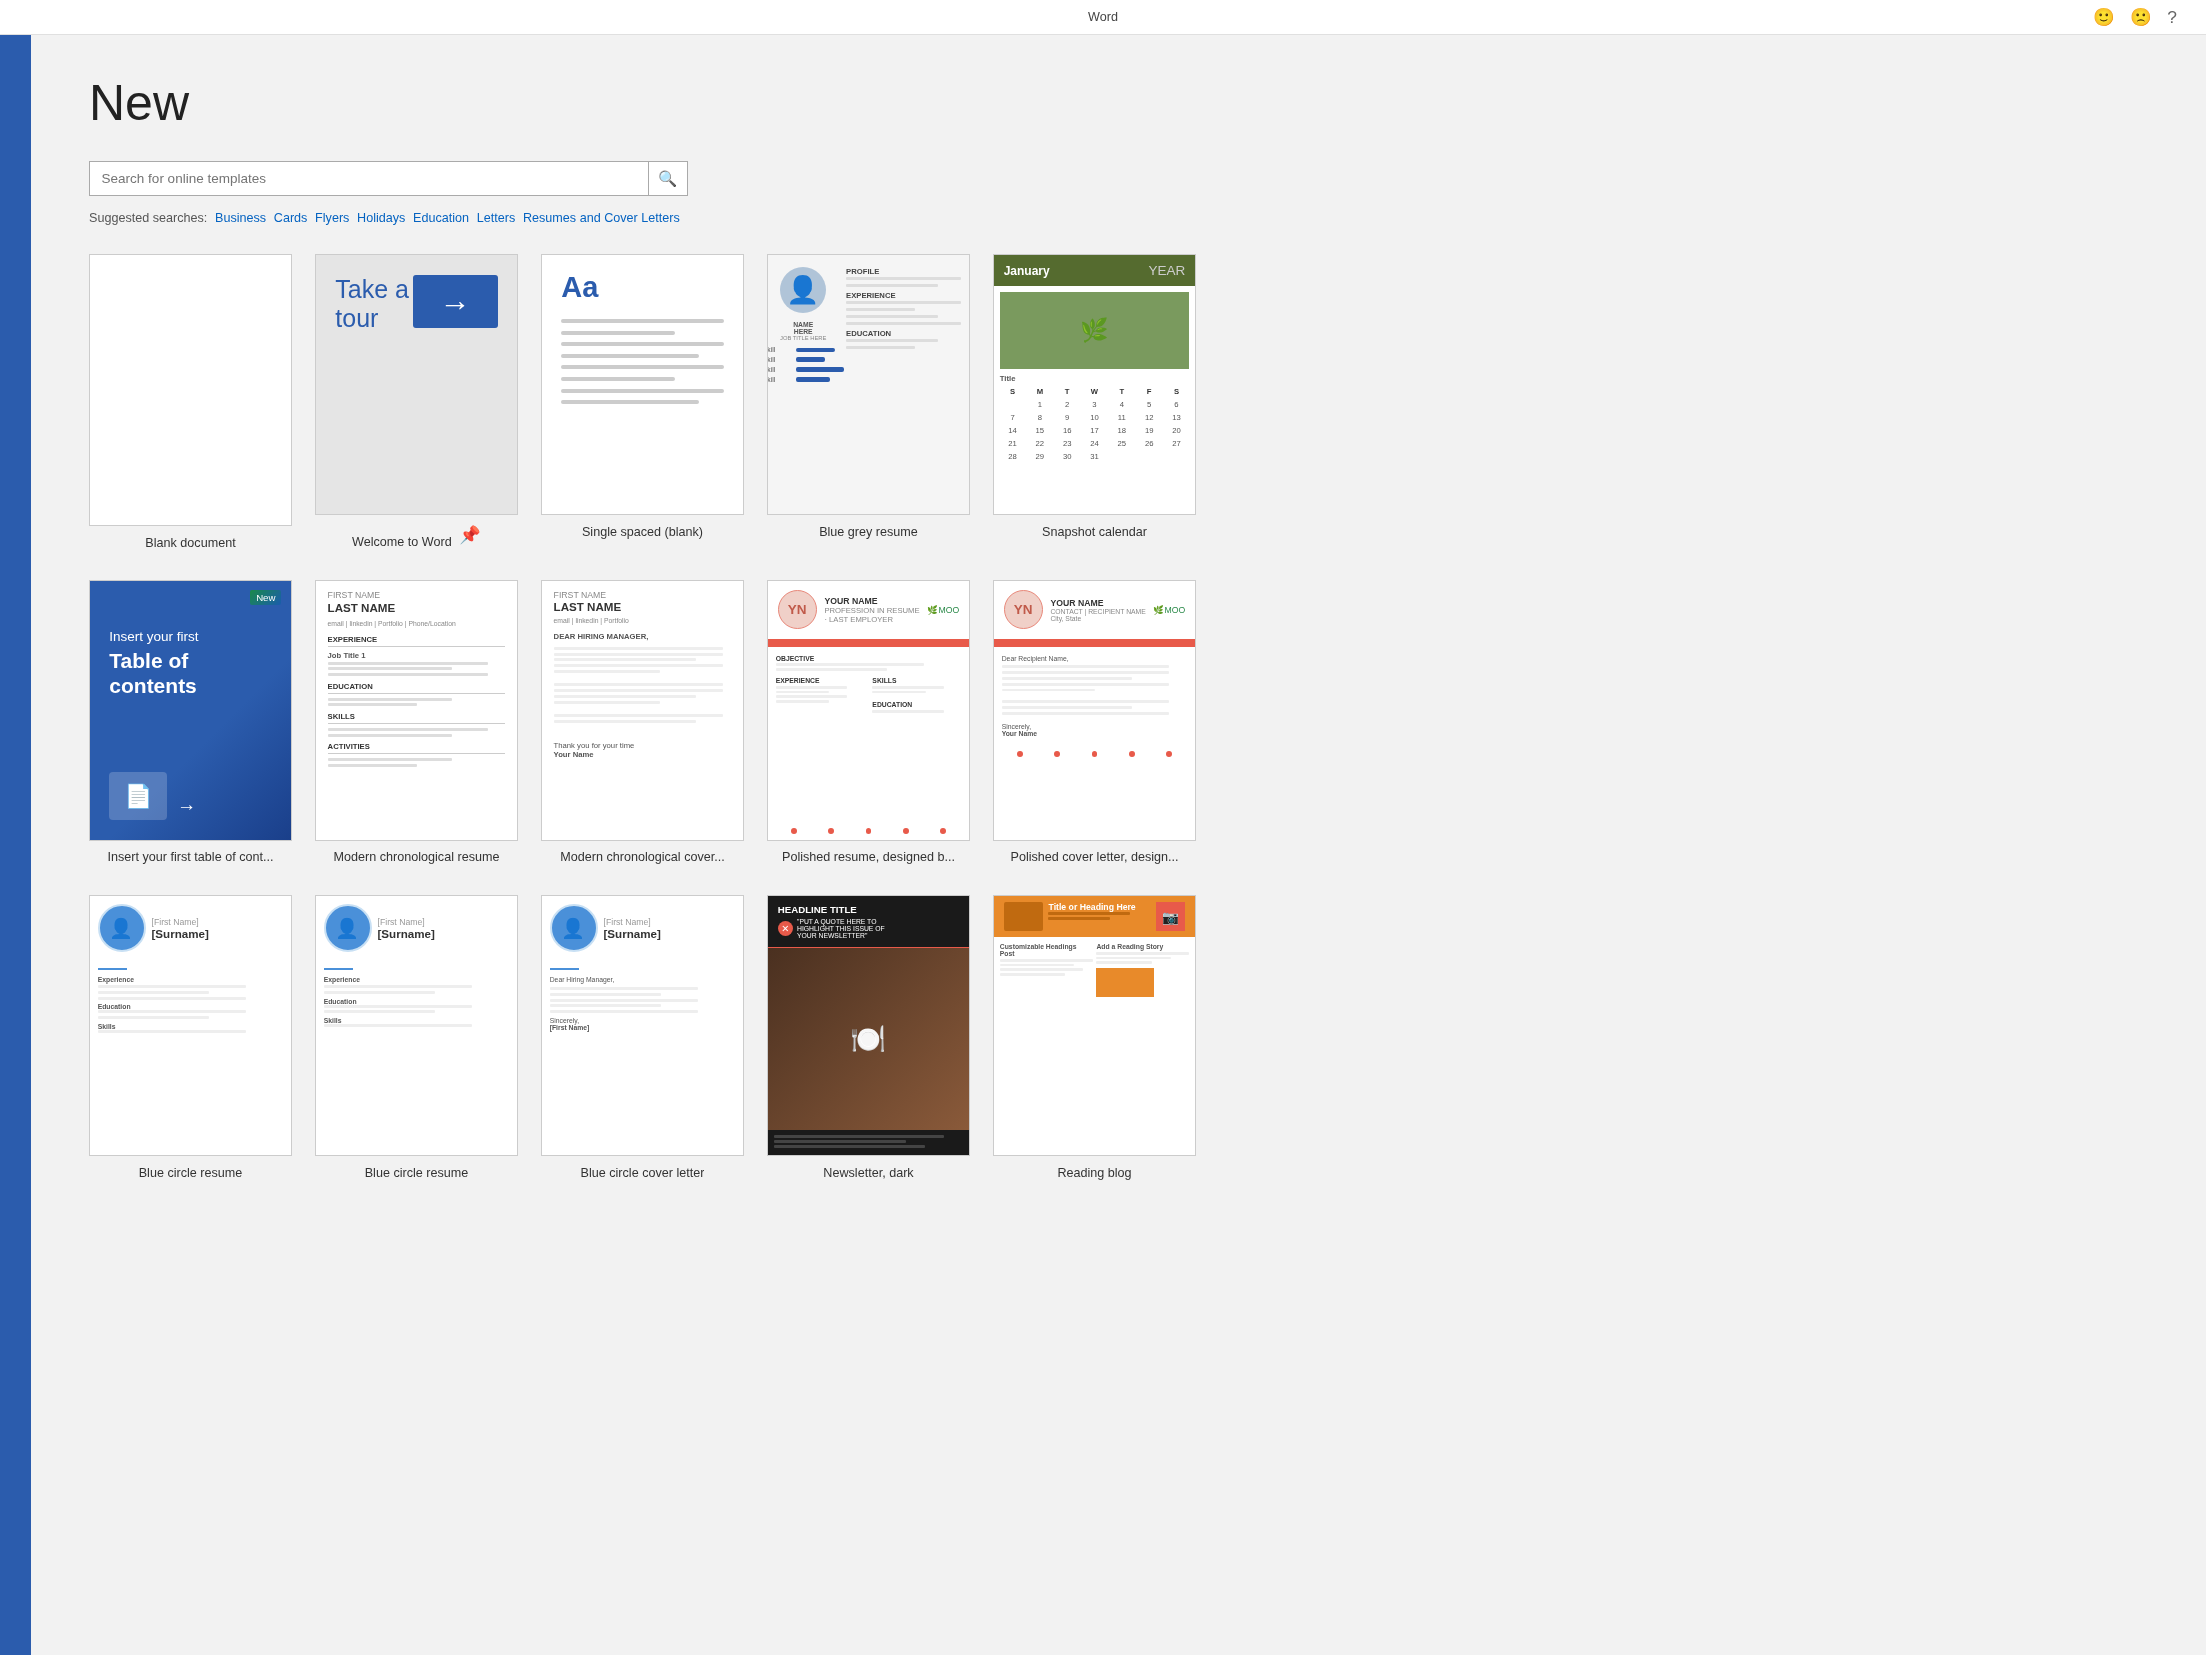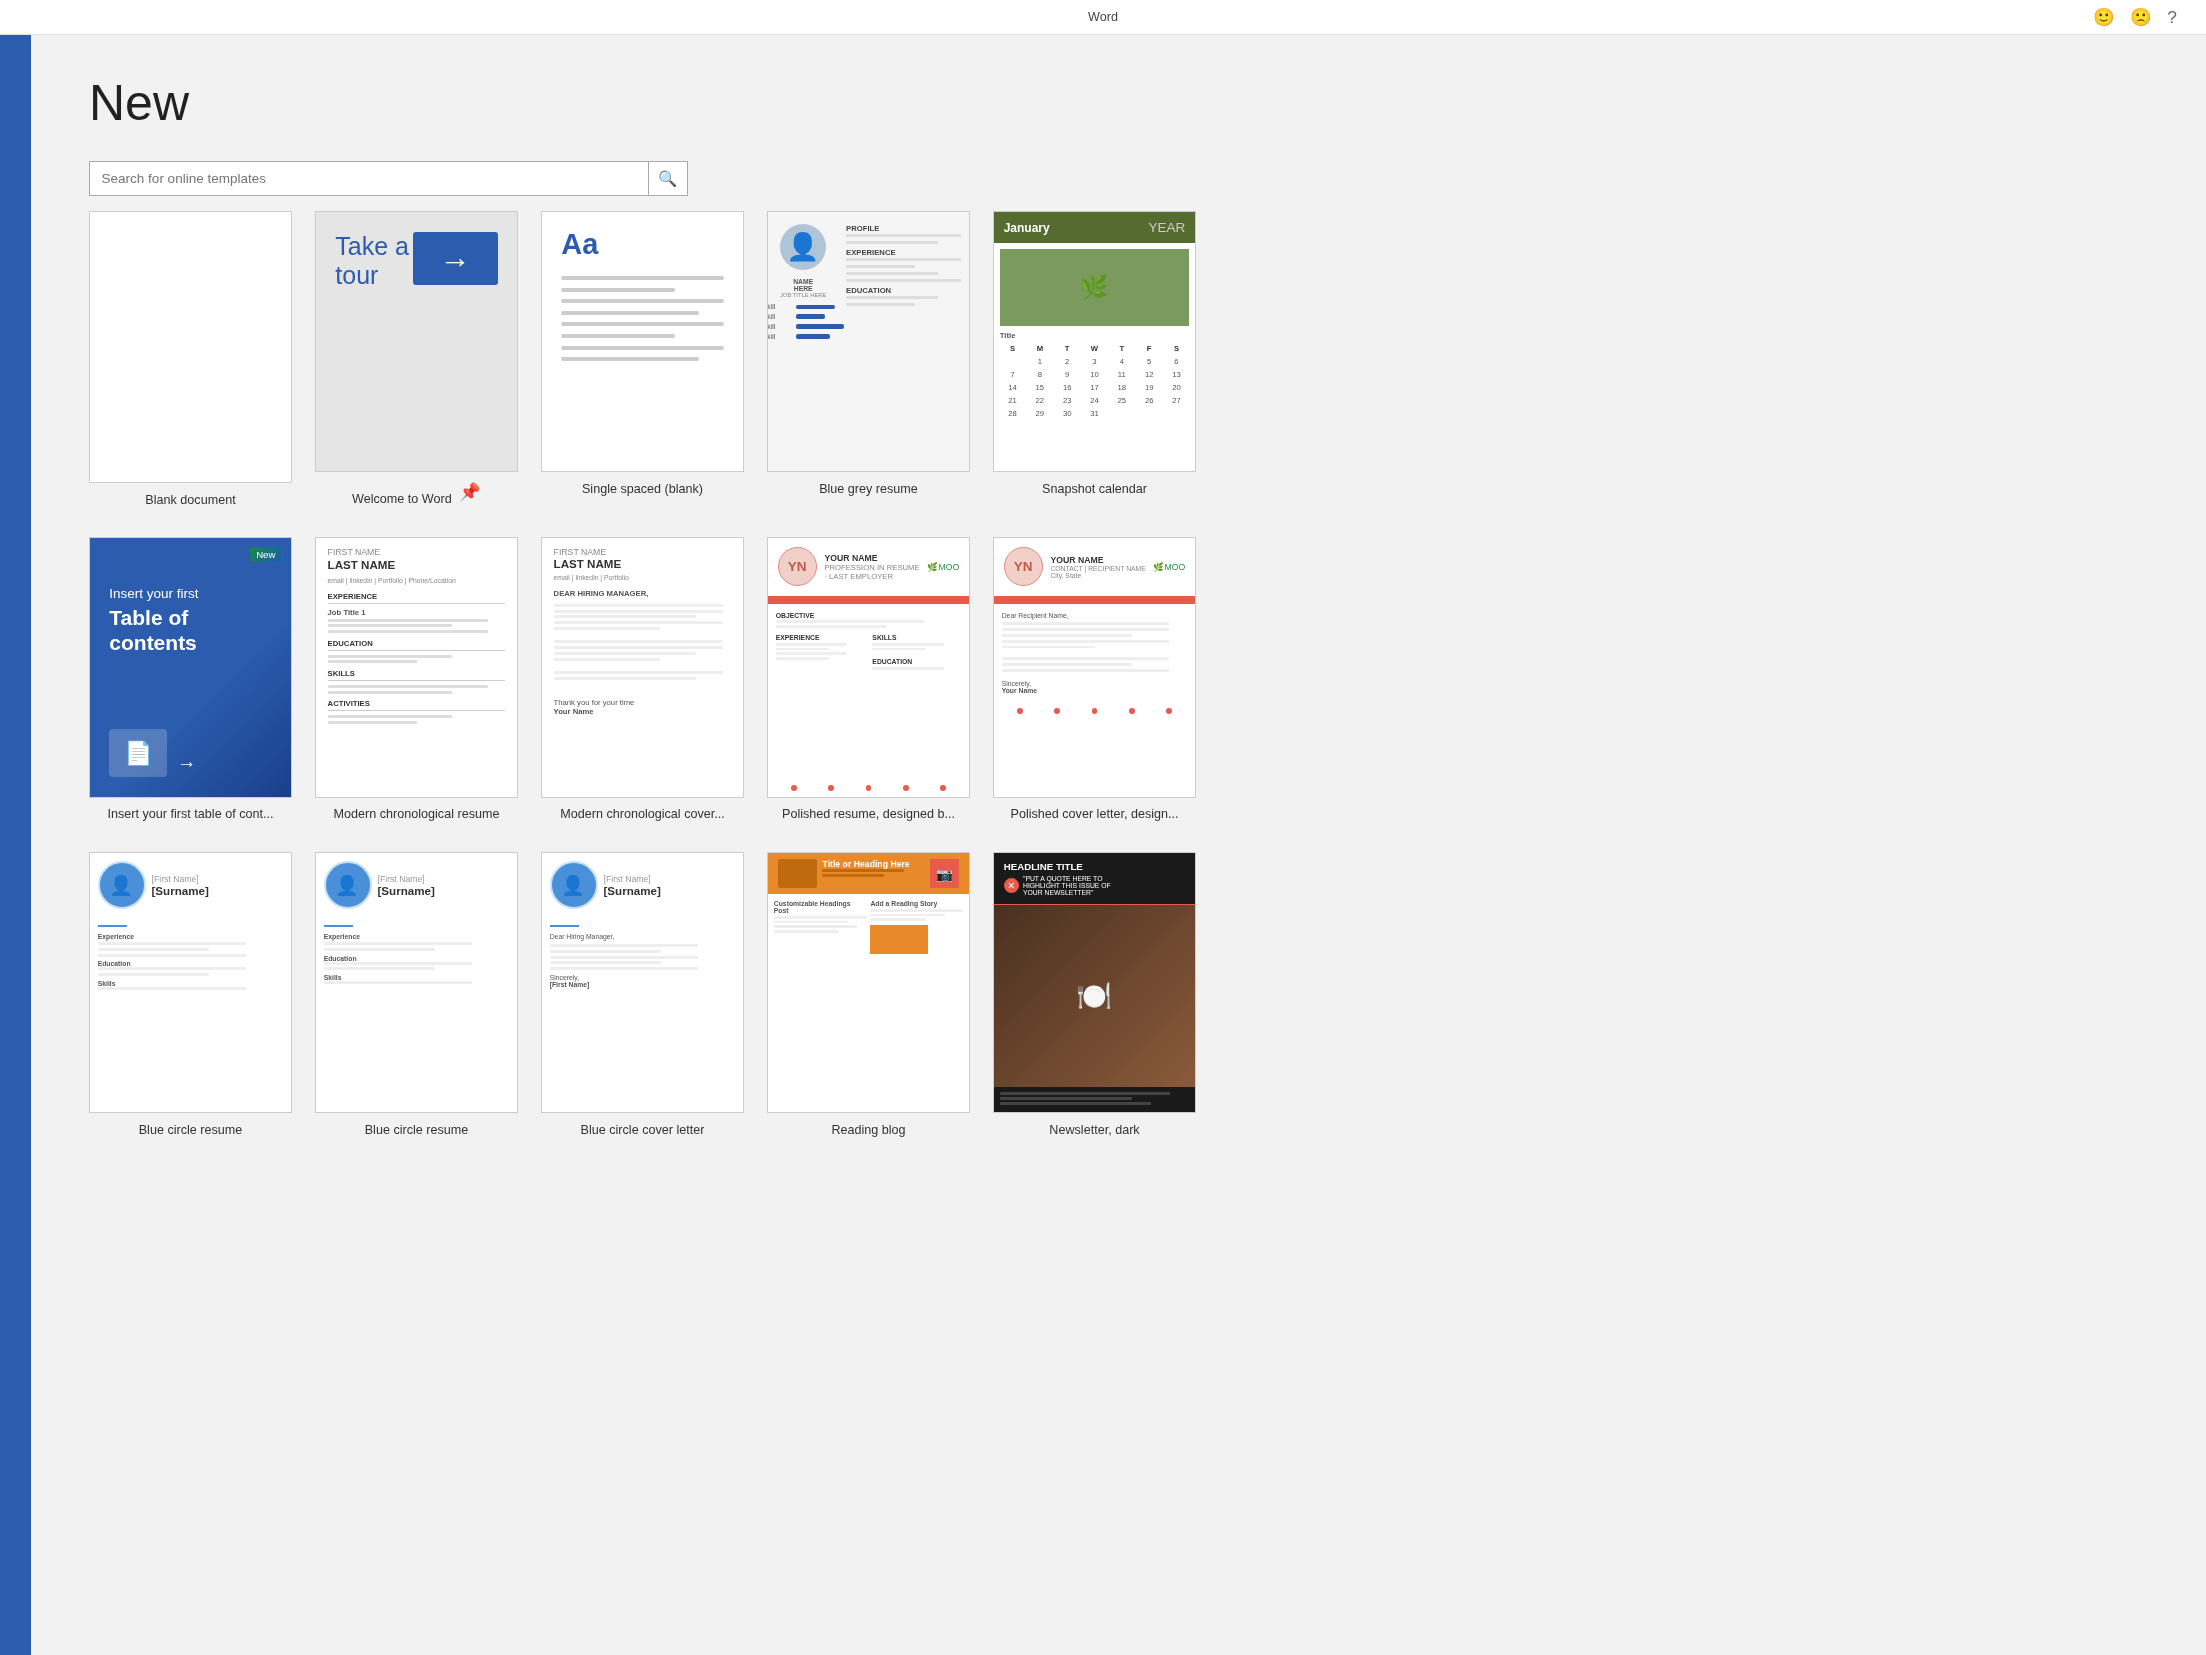--- a/index.html
+++ b/index.html
@@ -650,20 +650,30 @@
 <div class="sidebar-accent"></div>
 
 <div class="main">
   <h1 class="page-title">New</h1>
 
   <div class="search-container">
     <input class="search-input" type="text" placeholder="Search for online templates" style="">
     <button class="search-button">🔍</button>
   </div>
 
+  <div class="suggested-searches">
+    <span class="suggested-label">Suggested searches:</span>
+    <a class="suggested-link">Business</a>
+    <a class="suggested-link">Cards</a>
+    <a class="suggested-link">Flyers</a>
+    <a class="suggested-link">Holidays</a>
+    <a class="suggested-link">Education</a>
+    <a class="suggested-link">Letters</a>
+    <a class="suggested-link">Resumes and Cover Letters</a>
+  </div>
 
   <div class="templates-grid">
 
     <div class="template-item">
       <div class="template-thumb blank-thumb">
         <div class="blank-thumb" style="background:#fff;width:100%;height:100%;"></div>
       </div>
       <div class="template-label">Blank document</div>
     </div>
 
@@ -1040,20 +1050,41 @@
             <div style="margin-top:3.9px;font-size:6.8px;color:#555;">Sincerely,</div>
             <div style="font-size:6.8px;color:#555;font-weight:bold;">[First Name]</div>
           </div>
         </div>
       </div>
       <div class="template-label">Blue circle cover letter</div>
     </div>
 
     <div class="template-item">
       <div class="template-thumb">
+        <div class="nl-thumb">
+          <div class="nl-header">
+            <div class="nl-headline">HEADLINE TITLE</div>
+            <div style="display:flex;align-items:center;gap:3.9px;margin-top:2.9px;">
+              <div style="background:#e85a4a;width:15.4px;height:15.4px;border-radius:50%;display:flex;align-items:center;justify-content:center;font-size:9.7px;color:#fff;">✕</div>
+              <div style="font-size:6.8px;color:#fff;">"PUT A QUOTE HERE TO<br>HIGHLIGHT THIS ISSUE OF<br>YOUR NEWSLETTER"</div>
+            </div>
+          </div>
+          <div class="nl-image">🍽️</div>
+          <div class="nl-body">
+            <div class="nl-text-line" style="width:90%;"></div>
+            <div class="nl-text-line" style="width:70%;"></div>
+            <div class="nl-text-line" style="width:80%;"></div>
+          </div>
+        </div>
+      </div>
+      <div class="template-label">Newsletter, dark</div>
+    </div>
+
+    <div class="template-item">
+      <div class="template-thumb">
         <div class="rb-thumb">
           <div class="rb-header">
             <div class="rb-img"></div>
             <div class="rb-header-text">
               <div style="font-size:8.7px;color:#fff;font-weight:bold;">Title or Heading Here</div>
               <div class="rb-h-line" style="width:80%;"></div>
               <div class="rb-h-line" style="width:60%;"></div>
             </div>
             <div style="width:29px;height:29px;background:#e85a4a;display:flex;align-items:center;justify-content:center;font-size:13.5px;color:#fff;flex-shrink:0;">📷</div>
           </div>
@@ -1071,37 +1102,16 @@
               <div class="rb-b-line" style="width:80%;"></div>
               <div class="rb-b-line" style="width:60%;"></div>
               <div style="width:58px;height:29px;background:#e88a2a;margin-top:3.9px;"></div>
             </div>
           </div>
         </div>
       </div>
       <div class="template-label">Reading blog</div>
     </div>
 
-    <div class="template-item">
-      <div class="template-thumb">
-        <div class="nl-thumb">
-          <div class="nl-header">
-            <div class="nl-headline">HEADLINE TITLE</div>
-            <div style="display:flex;align-items:center;gap:3.9px;margin-top:2.9px;">
-              <div style="background:#e85a4a;width:15.4px;height:15.4px;border-radius:50%;display:flex;align-items:center;justify-content:center;font-size:9.7px;color:#fff;">✕</div>
-              <div style="font-size:6.8px;color:#fff;">"PUT A QUOTE HERE TO<br>HIGHLIGHT THIS ISSUE OF<br>YOUR NEWSLETTER"</div>
-            </div>
-          </div>
-          <div class="nl-image">🍽️</div>
-          <div class="nl-body">
-            <div class="nl-text-line" style="width:90%;"></div>
-            <div class="nl-text-line" style="width:70%;"></div>
-            <div class="nl-text-line" style="width:80%;"></div>
-          </div>
-        </div>
-      </div>
-      <div class="template-label">Newsletter, dark</div>
-    </div>
-
   </div>
 
 </div>
 
 
 </body></html>

